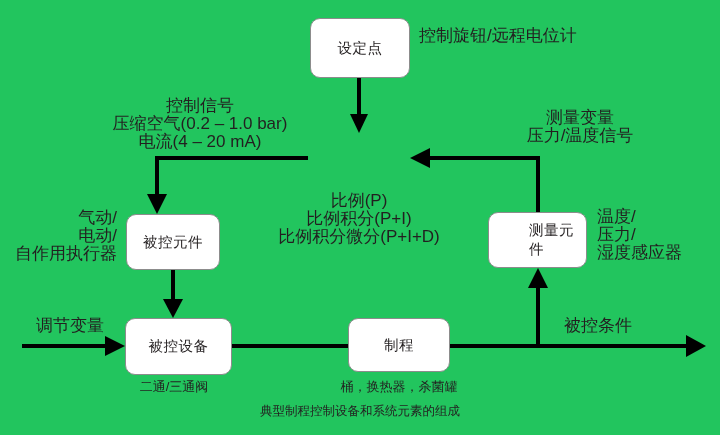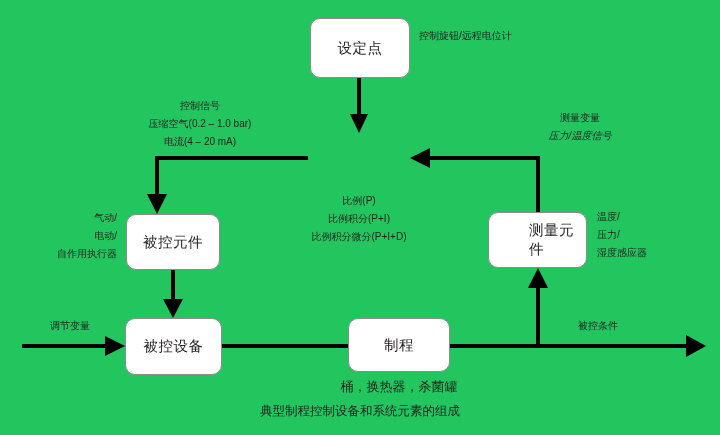--- a/index.html
+++ b/index.html
@@ -34,21 +34,21 @@
     display: flex;
     align-items: center;
     justify-content: center;
     font-size: 14.5px;
     color: #231f20;
     letter-spacing: 0.5px;
     z-index: 3;
   }
   .txt {
     position: absolute;
-    font-size: 10px;
+    font-size: 17px;
     line-height: 17px;
     color: #231f20;
     white-space: pre;
     z-index: 4;
   }
   .txt.center { text-align: center; }
   .txt.right  { text-align: right; }
   .txt.left   { text-align: left; }
   .caption {
     position: absolute;
@@ -114,21 +114,21 @@
 
   <div class="node-box" style="left:310px; top:18px; width:100px; height:60px;">
     <span>设定点</span>
   </div>
 
 
   <div class="node-box" style="left:126px; top:214px; width:94px; height:56px;">
     <span>被控元件</span>
   </div>
 
-  <div class="node-box" style="left:125px; top:318px; width:97px; height:57px;">
+  <div class="node-box" style="left:125px; top:318px; width:107px; height:57px;">
     <span>被控设备</span>
   </div>
 
   <div class="node-box" style="left:348px; top:318px; width:102px; height:54px;">
     <span>制程</span>
   </div>
 
   <div class="node-box" style="left:488px; top:212px; width:99px; height:56px;padding-left:40px;">
     <span>测量元件</span>
   </div>
@@ -141,28 +141,29 @@
 
   <div class="txt center" style="left:259px; top:192px; width:200px;">比例(P)</div>
   <div class="txt center" style="left:259px; top:210px; width:200px;">比例积分(P+I)</div>
   <div class="txt center" style="left:259px; top:228px; width:200px;">比例积分微分(P+I+D)</div>
 
   <div class="txt right" style="left:0px; top:209px; width:117px;">气动/</div>
   <div class="txt right" style="left:0px; top:227px; width:117px;">电动/</div>
   <div class="txt right" style="left:0px; top:245px; width:117px;">自作用执行器</div>
 
   <div class="txt center" style="left:480px; top:109px; width:200px;">测量变量</div>
-  <div class="txt center" style="left:480px; top:127px; width:200px;font-style:italic;">压力/温度信号</div>
+  <div class="txt center" style="left:480px; top:127px; width:200px;">压力/温度信号</div>
 
   <div class="txt left" style="left:597px; top:208px;">温度/</div>
   <div class="txt left" style="left:597px; top:226px;">压力/</div>
   <div class="txt left" style="left:597px; top:244px;">湿度感应器</div>
 
   <div class="txt center" style="left:20px; top:317px; width:100px;">调节变量</div>
 
+  <div class="sub-caption" style="left:98px; top:378px; width:152px;">二通/三通阀</div>
 
   <div class="sub-caption" style="left:304px; top:378px; width:190px;">桶，换热器，杀菌罐</div>
 
   <div class="txt center" style="left:528px; top:317px; width:140px;">被控条件</div>
 
   <div class="caption" style="left:160px; top:403px; width:400px;">典型制程控制设备和系统元素的组成</div>
 
 </div>
 
 </body></html>

